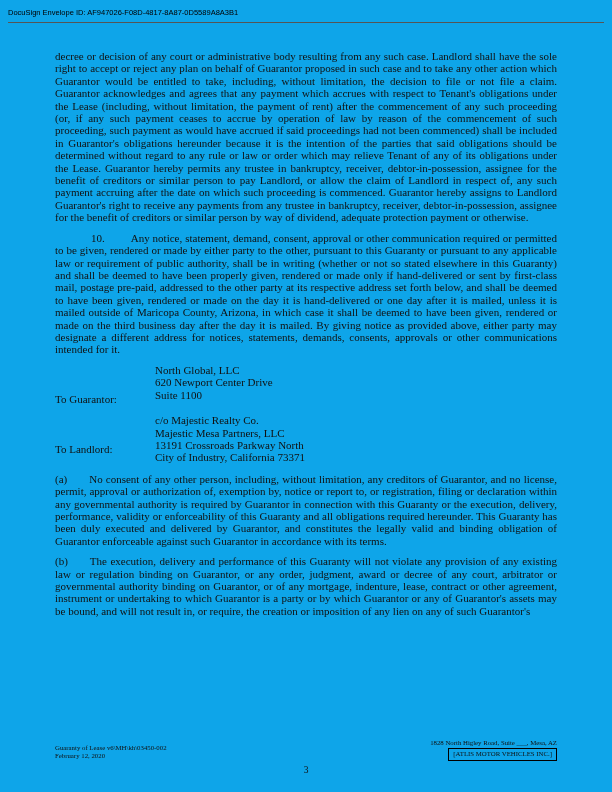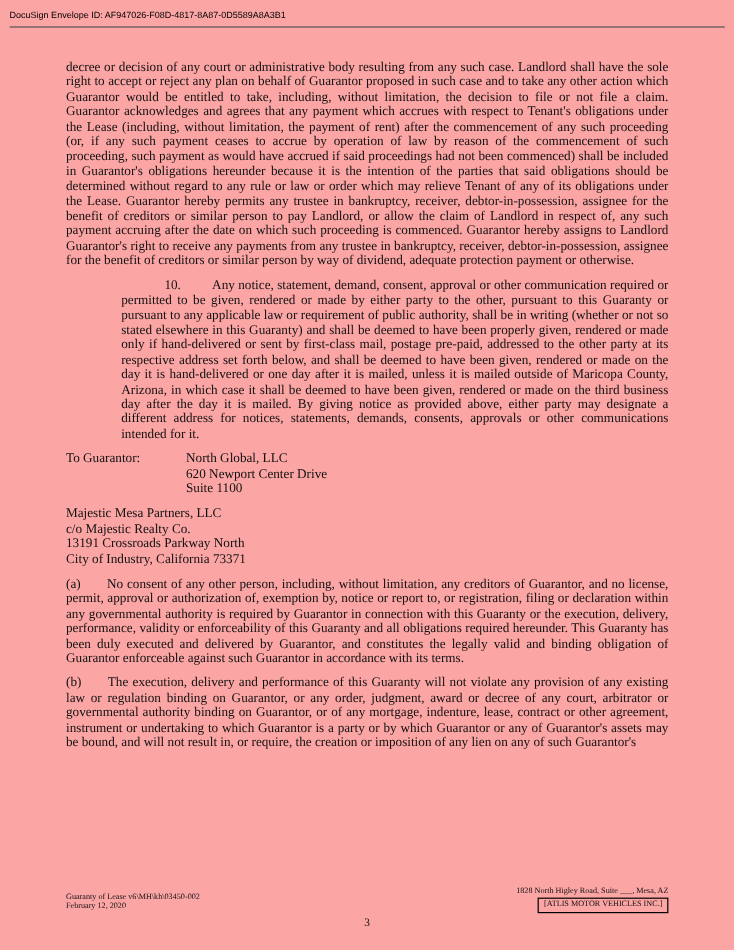--- a/index.html
+++ b/index.html
@@ -4,21 +4,21 @@
 <style>
   html, body {
     margin: 0;
     padding: 0;
     background: #ffffff;
   }
   .page {
     position: relative;
     width: 612px;
     height: 792px;
-    background: #fca5a5;
+    background: #0ea5e9;
     color: #111;
     font-family: "Liberation Serif", serif;
     overflow: hidden;
     box-sizing: border-box;
   }
   .ds-header {
     position: absolute;
     top: 8px;
     left: 8px;
     right: 8px;
@@ -33,29 +33,29 @@
     top: 50px;
     left: 55px;
     right: 55px;
     bottom: 58px;
     font-size: 11px;
     line-height: 12.4px;
     text-align: justify;
     overflow: hidden;
   }
   .para { margin: 0 0 8px 0; }
-  .p-indent { text-indent: 36px; margin-left: 46px; }
+  .p-indent { text-indent: 36px; }
   .tab { display: inline-block; width: 22px; }
   .tab-wide { display: inline-block; width: 26px; }
   .address-row {
     display: flex;
     margin: 0 0 9px 0;
     text-align: left;
   }
-  .addr-label { width: 100px; flex: 0 0 100px; }
+  .addr-label { width: 100px; flex: 0 0 100px; margin-top: 29px; }
   .addr-lines { flex: 1; }
   .footer {
     position: absolute;
     left: 55px;
     right: 55px;
     bottom: 18px;
     font-size: 6.8px;
     line-height: 8.5px;
   }
   .footer-cols {
@@ -95,23 +95,24 @@
     <div class="address-row">
       <div class="addr-label">To Guarantor:</div>
       <div class="addr-lines">
         <div>North Global, LLC</div>
         <div>620 Newport Center Drive</div>
         <div>Suite 1100</div>
       </div>
     </div>
 
     <div class="address-row">
+      <div class="addr-label">To Landlord:</div>
       <div class="addr-lines">
+        <div>c/o Majestic Realty Co.</div>
         <div>Majestic Mesa Partners, LLC</div>
-        <div>c/o Majestic Realty Co.</div>
         <div>13191 Crossroads Parkway North</div>
         <div>City of Industry, California 73371</div>
       </div>
     </div>
 
 
     <p class="para"><span>(a)</span><span class="tab"></span><span>No consent of any other person, including, without limitation, any creditors of Guarantor, and no license, permit, approval or authorization of, exemption by, notice or report to, or registration, filing or declaration within any governmental authority is required by Guarantor in connection with this Guaranty or the execution, delivery, performance, validity or enforceability of this Guaranty and all obligations required hereunder. This Guaranty has been duly executed and delivered by Guarantor, and constitutes the legally valid and binding obligation of Guarantor enforceable against such Guarantor in accordance with its terms.</span></p>
 
     <p class="para"><span>(b)</span><span class="tab"></span><span>The execution, delivery and performance of this Guaranty will not violate any provision of any existing law or regulation binding on Guarantor, or any order, judgment, award or decree of any court, arbitrator or governmental authority binding on Guarantor, or of any mortgage, indenture, lease, contract or other agreement, instrument or undertaking to which Guarantor is a party or by which Guarantor or any of Guarantor's assets may be bound, and will not result in, or require, the creation or imposition of any lien on any of such Guarantor's</span></p>
 

